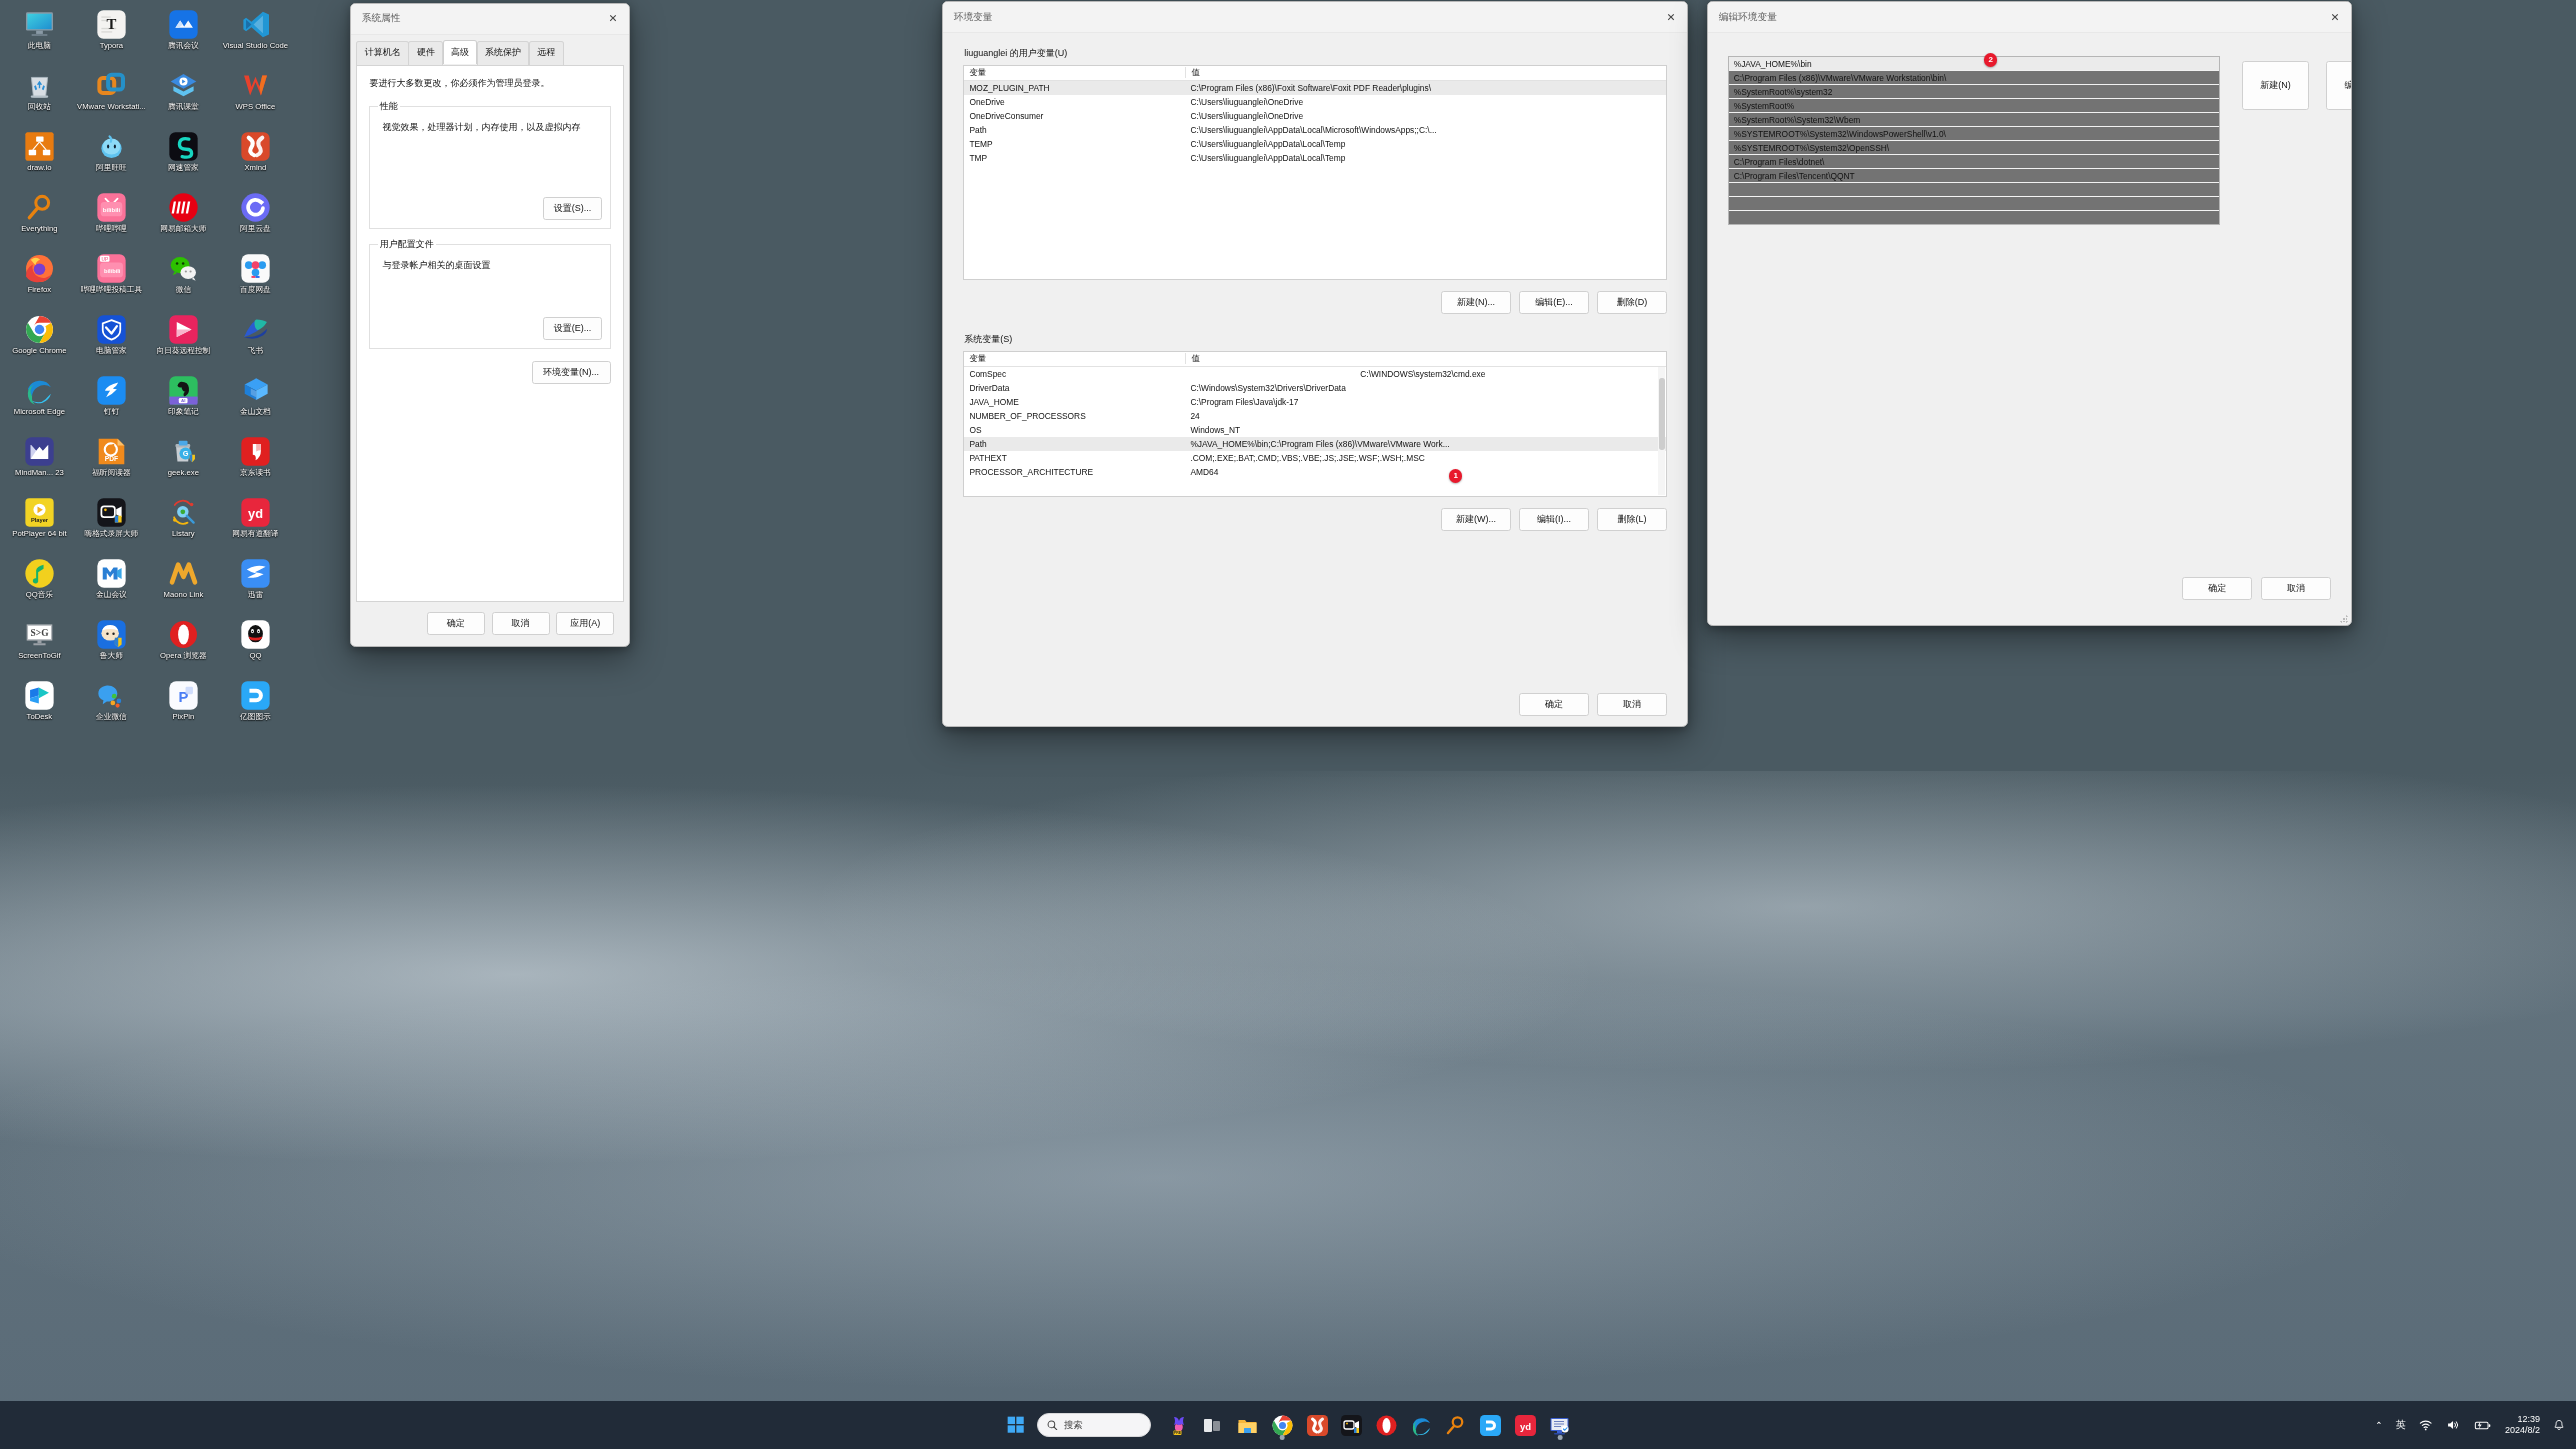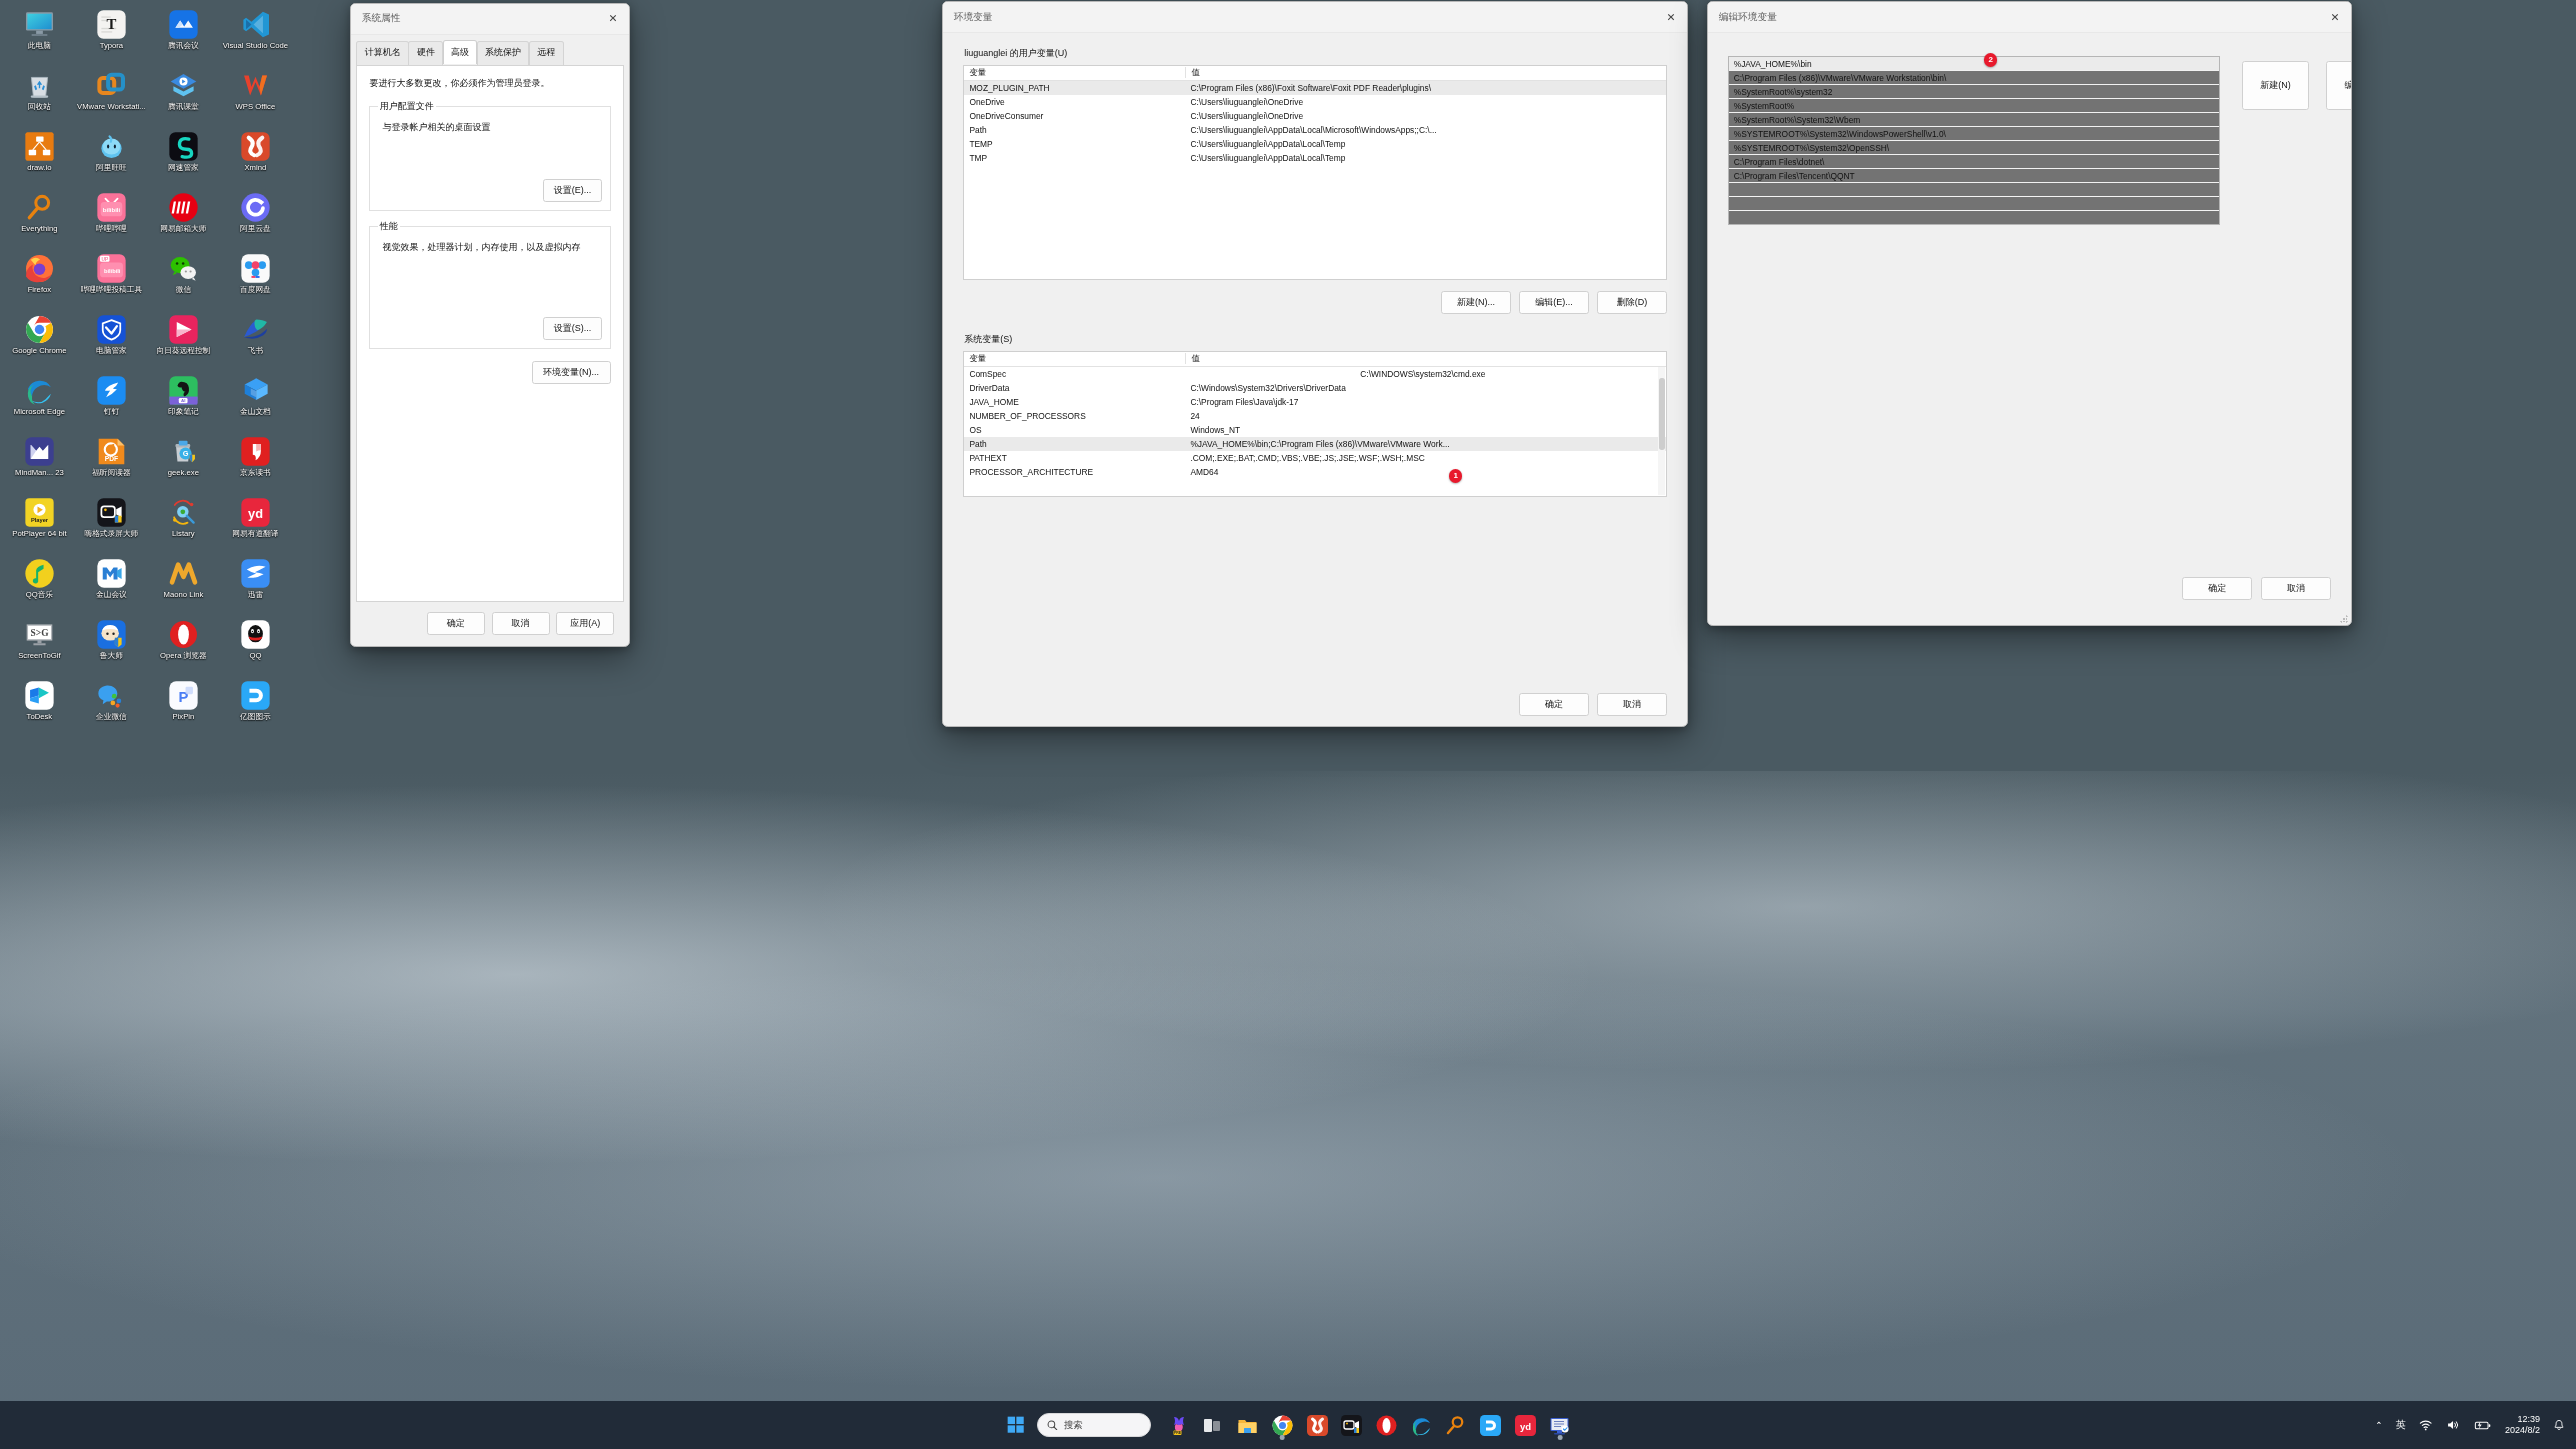--- a/index.html
+++ b/index.html
@@ -795,33 +795,33 @@
       <div class="tab">计算机名</div>
       <div class="tab">硬件</div>
       <div class="tab active">高级</div>
       <div class="tab">系统保护</div>
       <div class="tab">远程</div>
     </div>
 
   <div class="tabpanel" style="height:537px;">
     <div class="hint">要进行大多数更改，你必须作为管理员登录。</div>
 
+    <fieldset class="grp" style="height:129px;">
+      <legend>性能</legend>
+      <div class="desc">视觉效果，处理器计划，内存使用，以及虚拟内存</div>
+      <div class="btnrow" style="position:absolute; right:8px; bottom:8px;">
+        <button class="wbtn">设置(S)...</button>
+      </div>
+    </fieldset>
+
     <fieldset class="grp" style="height:111px;">
       <legend>用户配置文件</legend>
       <div class="desc">与登录帐户相关的桌面设置</div>
       <div class="btnrow" style="position:absolute; right:8px; bottom:8px;">
         <button class="wbtn">设置(E)...</button>
-      </div>
-    </fieldset>
-
-    <fieldset class="grp" style="height:129px;">
-      <legend>性能</legend>
-      <div class="desc">视觉效果，处理器计划，内存使用，以及虚拟内存</div>
-      <div class="btnrow" style="position:absolute; right:8px; bottom:8px;">
-        <button class="wbtn">设置(S)...</button>
       </div>
     </fieldset>
 
 
     <div style="display:flex; justify-content:flex-end; margin-top:12px;">
       <button class="wbtn" style="min-width:79px;">环境变量(N)...</button>
     </div>
   </div>
 
   <div class="dlgfooter" style="padding-right:14.8px;">
@@ -922,20 +922,25 @@
             <div class="lv-row">
               <div class="c" style="width: 221px;">PROCESSOR_ARCHITECTURE</div>
               <div class="c" style="flex: 1 1 0%; padding-right: 10.7px;">AMD64</div>
             </div>
           </div>
         <div class="scrollbar">
           <div class="scrollthumb" style="top:10.7px; height:72px;"></div>
         </div>
       </div>
 
+      <div style="display:flex; justify-content:flex-end; gap:8px; margin-top:10.7px;">
+        <button class="wbtn" style="min-width:70px;">新建(W)...</button>
+        <button class="wbtn" style="min-width:70px;">编辑(I)...</button>
+        <button class="wbtn" style="min-width:70px;">删除(L)</button>
+      </div>
     </fieldset>
   </div>
 
   <div style="position:absolute; right:20px; bottom:10.7px; display:flex; gap:8px;">
     <button class="wbtn" style="min-width:70px;">确定</button>
     <button class="wbtn" style="min-width:70px;">取消</button>
   </div>
 
   <div class="badge" style="left:506px; top:467px;">1</div>
 </div>

